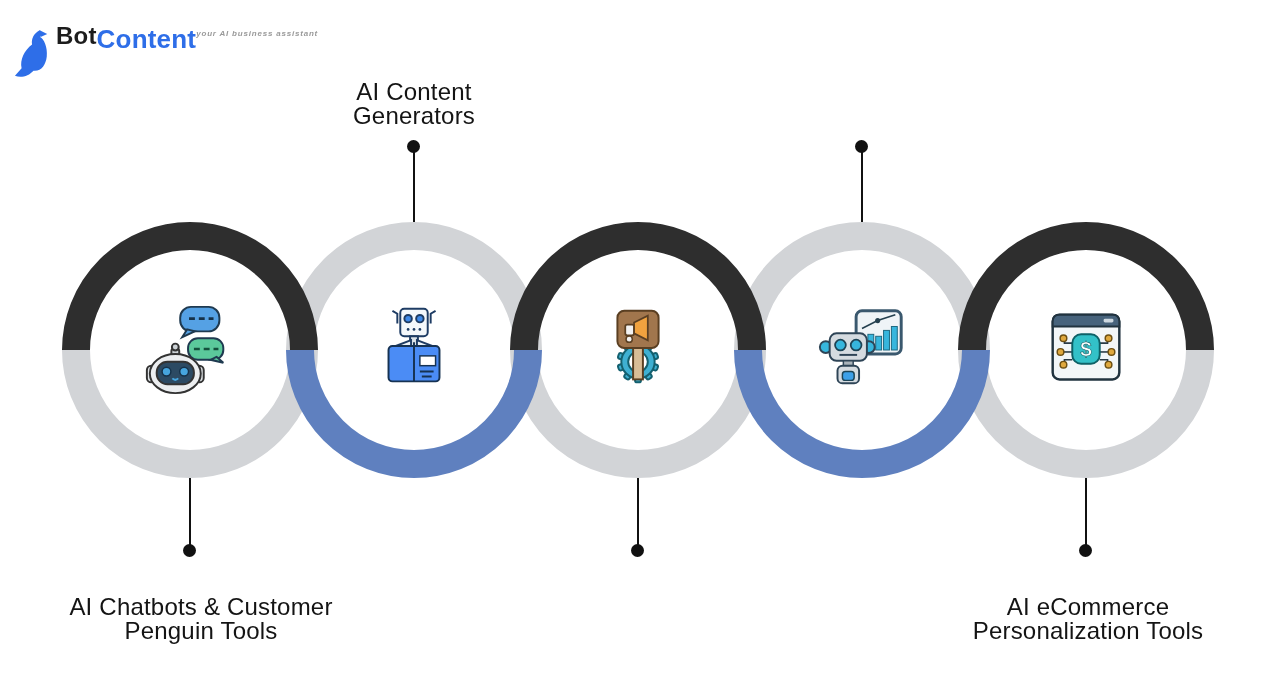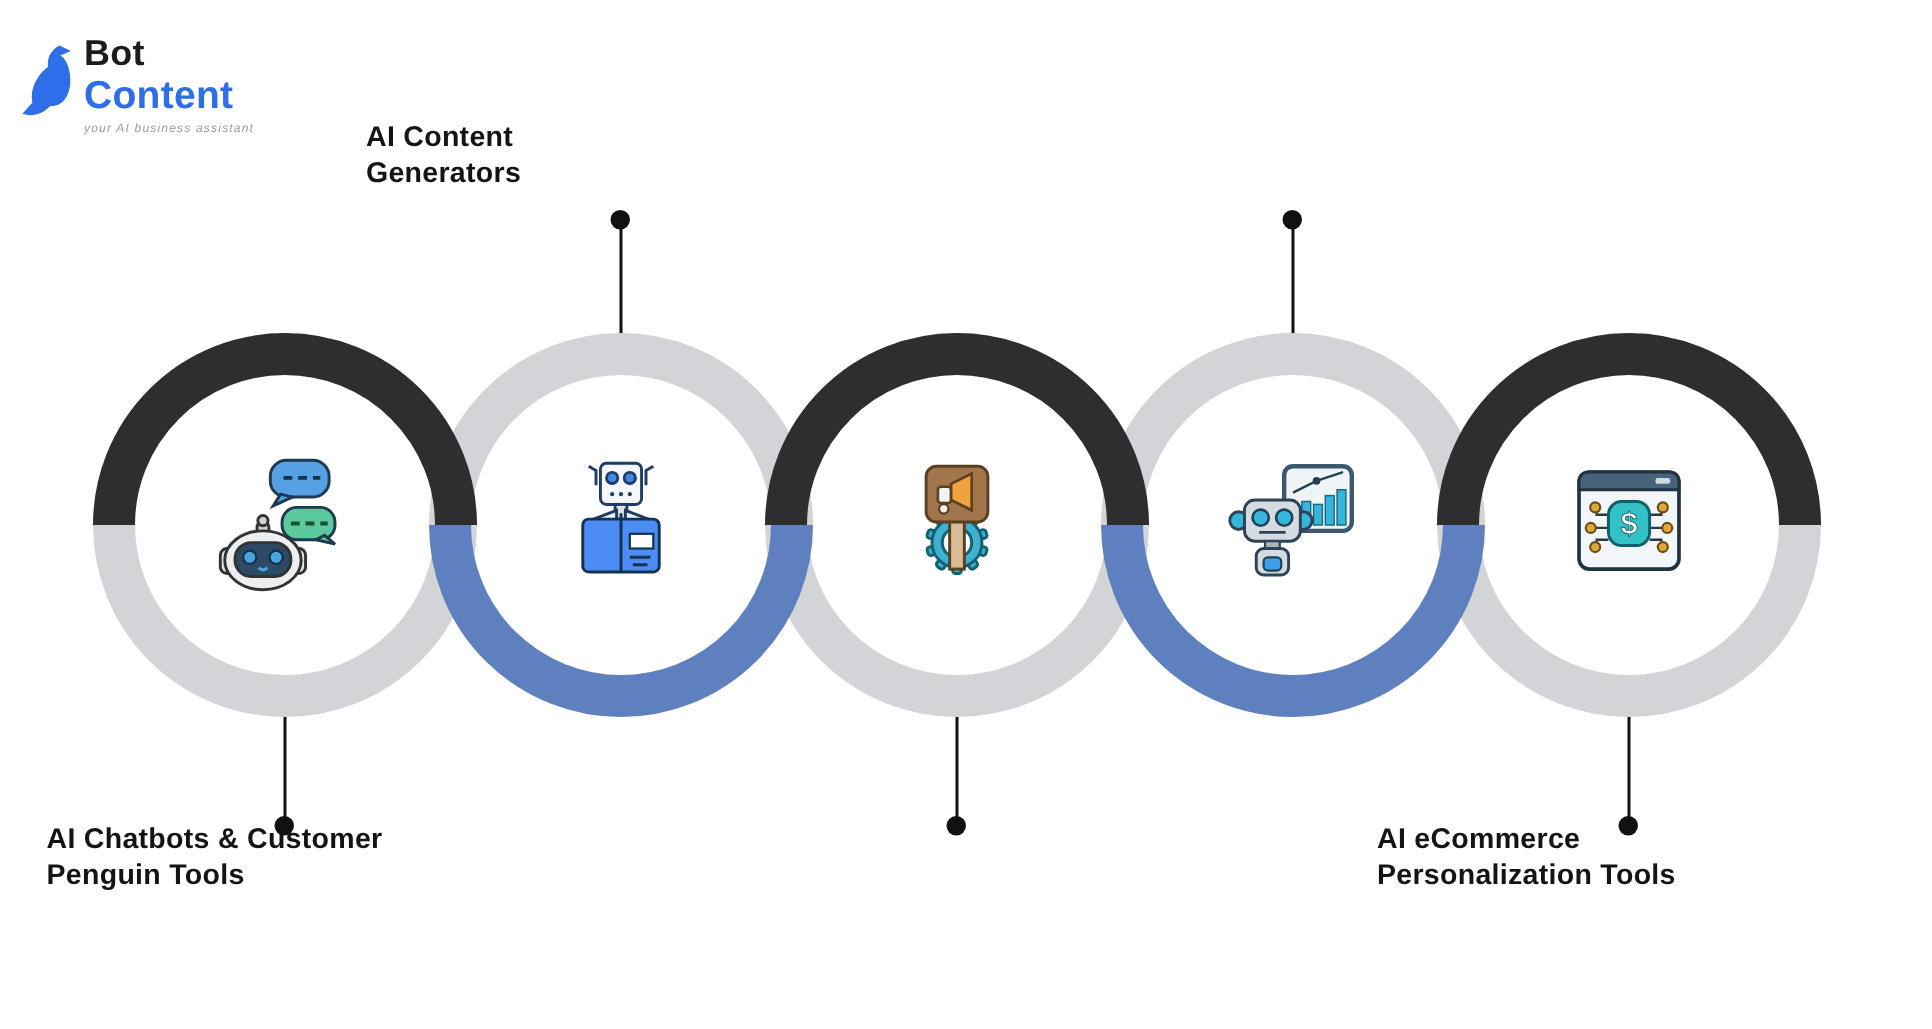--- a/index.html
+++ b/index.html
@@ -2,24 +2,24 @@
 <html style="--ring-dark: #2e2e2e; --ring-gray: #d2d4d7; --ring-blue: #5f80bf; --line: #111111; --label-text: #141414; --logo-black: #1c1c1c; --logo-blue: #2e6ee8; --tagline-gray: #9a9a9a;"><head>
 <meta charset="utf-8">
 <style>
   html,body{margin:0;padding:0;background:#fff;}
   .stage{position:relative;width:1288px;height:686px;background:#fff;overflow:hidden;
          font-family:"Liberation Sans",sans-serif;}
 
   
   .logo{position:absolute;left:14px;top:24px;display:flex;align-items:flex-start;gap:4px;}
   .logo-icon{width:38px;height:52px;margin-top:4px;}
-  .logo-text{display:flex;flex-direction:column;line-height:1;}
+  .logo-text{display:flex;flex-direction:row;line-height:1;}
   .brand-top{font-weight:800;font-size:24px;color:var(--logo-black);letter-spacing:.2px;}
   .brand-bottom{font-weight:800;font-size:26px;color:var(--logo-blue);margin-top:2px;letter-spacing:.2px;}
-  .tagline{font-style:italic;font-size:8px;color:var(--tagline-gray);margin-top:6px;letter-spacing:.8px;font-weight:400;}
+  .tagline{font-style:italic;font-size:8px;color:var(--tagline-gray);margin-top:6px;letter-spacing:.8px;font-weight:700;}
 
   
   .circle{position:absolute;width:256px;height:256px;top:222px;}
   .p0{left:62px}.p1{left:286px}.p2{left:510px}.p3{left:734px}.p4{left:958px}
   .half{position:absolute;inset:0;border-radius:50%;border:28px solid transparent;box-sizing:border-box;}
   .half.top{clip-path:inset(0 0 50% 0);}
   .half.bottom{clip-path:inset(50% 0 0 0);}
   .dark{border-color:var(--ring-dark);z-index:3;}
   .gray{border-color:var(--ring-gray);z-index:1;}
   .blue{border-color:var(--ring-blue);z-index:3;}
@@ -30,24 +30,24 @@
   
   .connector{position:absolute;width:2px;background:var(--line);z-index:0;}
   .conn-b{top:478px;height:72px;}
   .conn-t{top:152px;height:72px;}
   .x0{left:189px}.x1{left:413px}.x2{left:637px}.x3{left:861px}.x4{left:1085px}
   .dot{position:absolute;width:13px;height:13px;border-radius:50%;background:var(--line);z-index:2;}
   .d0{left:183px;top:544px}.d1{left:407px;top:140px}.d2{left:631px;top:544px}
   .d3{left:855px;top:140px}.d4{left:1079px;top:544px}
 
   
-  .label{position:absolute;width:340px;font-weight:700;font-size:19px;
+  .label{position:absolute;width:340px;text-align:center;font-weight:400;font-size:24px;
          line-height:24px;color:var(--label-text);letter-spacing:.2px;}
   .lb-t{top:80px;}
-  .lb-b{top:548px;}
+  .lb-b{top:595px;}
   .l0{left:31px}.l1{left:244px}.l2{left:464px}.l3{left:692px}.l4{left:918px}
 </style>
 </head>
 <body>
 
 <div class="stage">
 
   <div class="logo">
     <svg class="logo-icon" viewBox="0 0 40 52">
       <path d="M27 1 C21 4 18 10 19 16 C11 22 6 32 8 41 L1 49 C8 51.5 15.5 49 20.5 43.5

